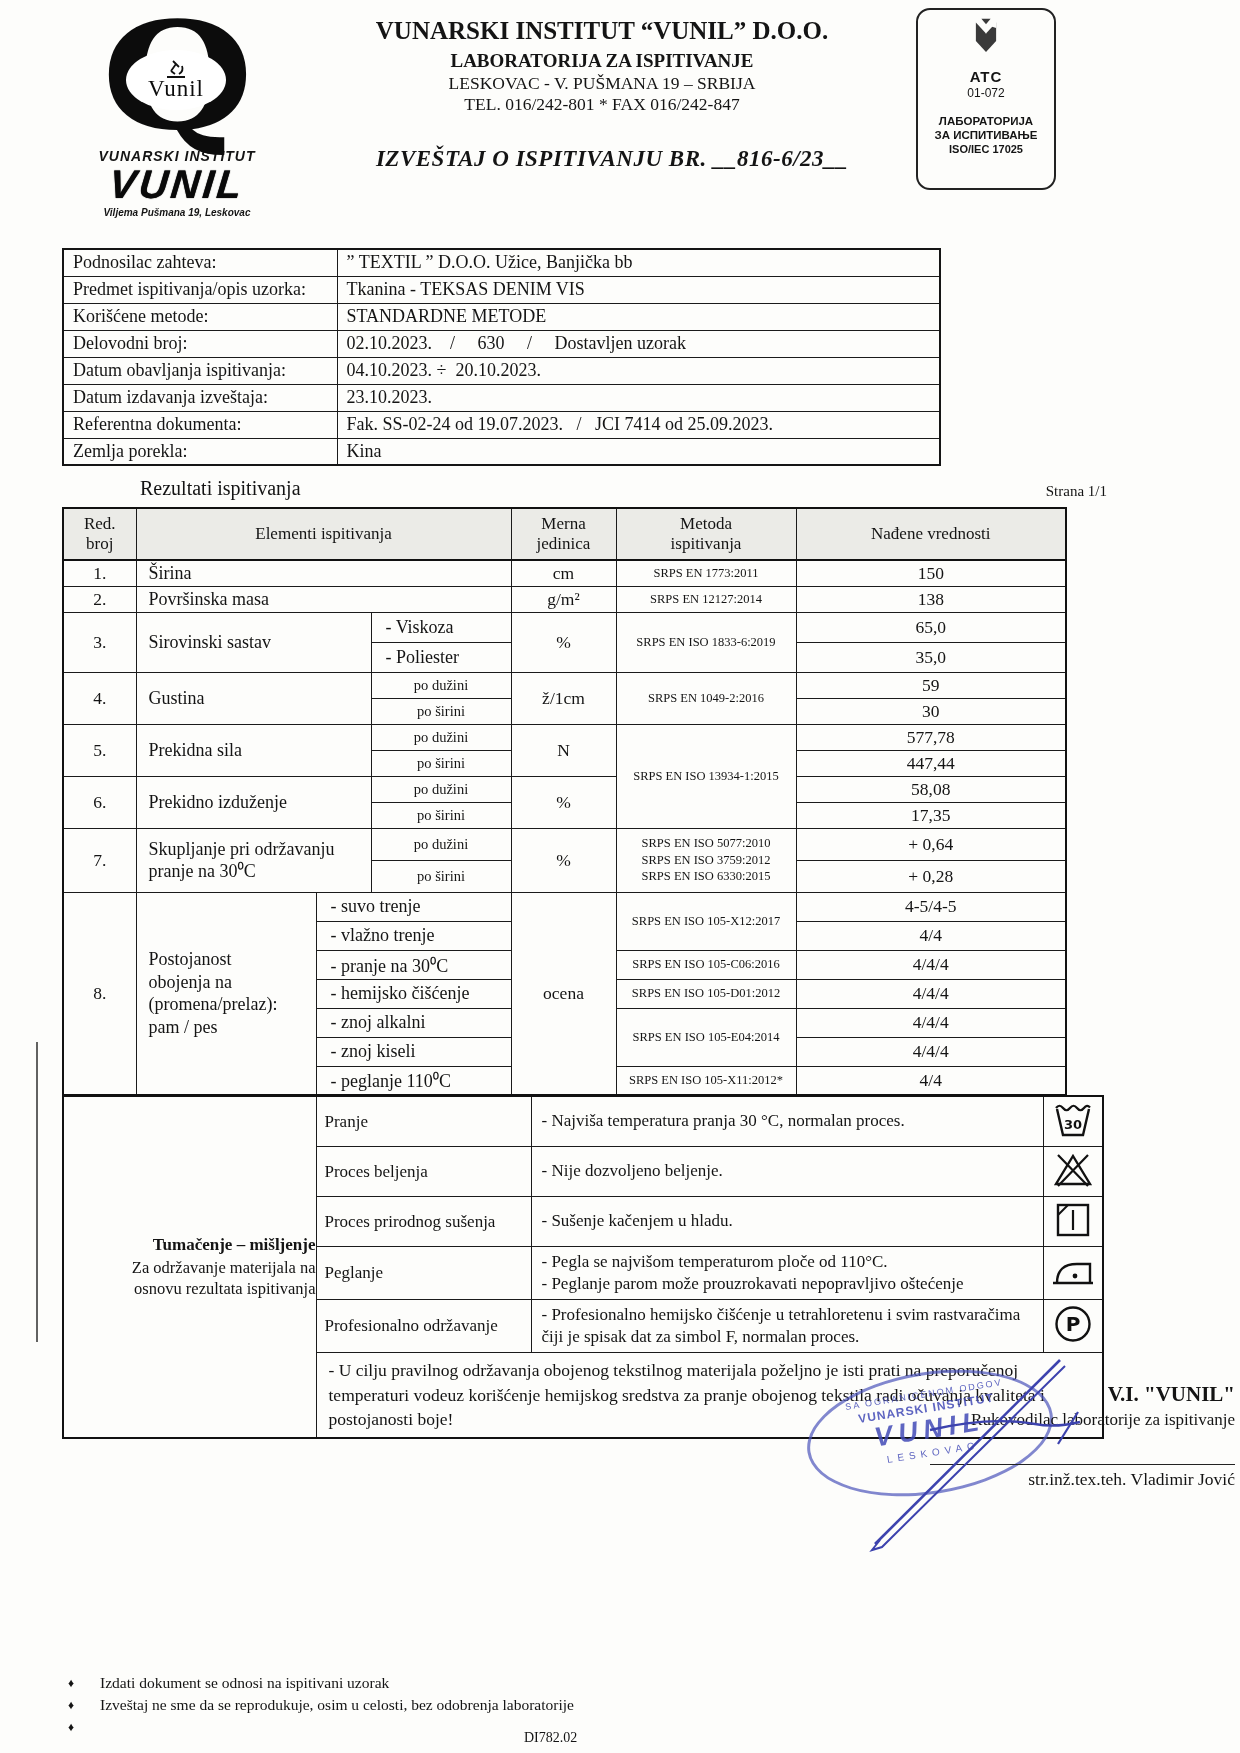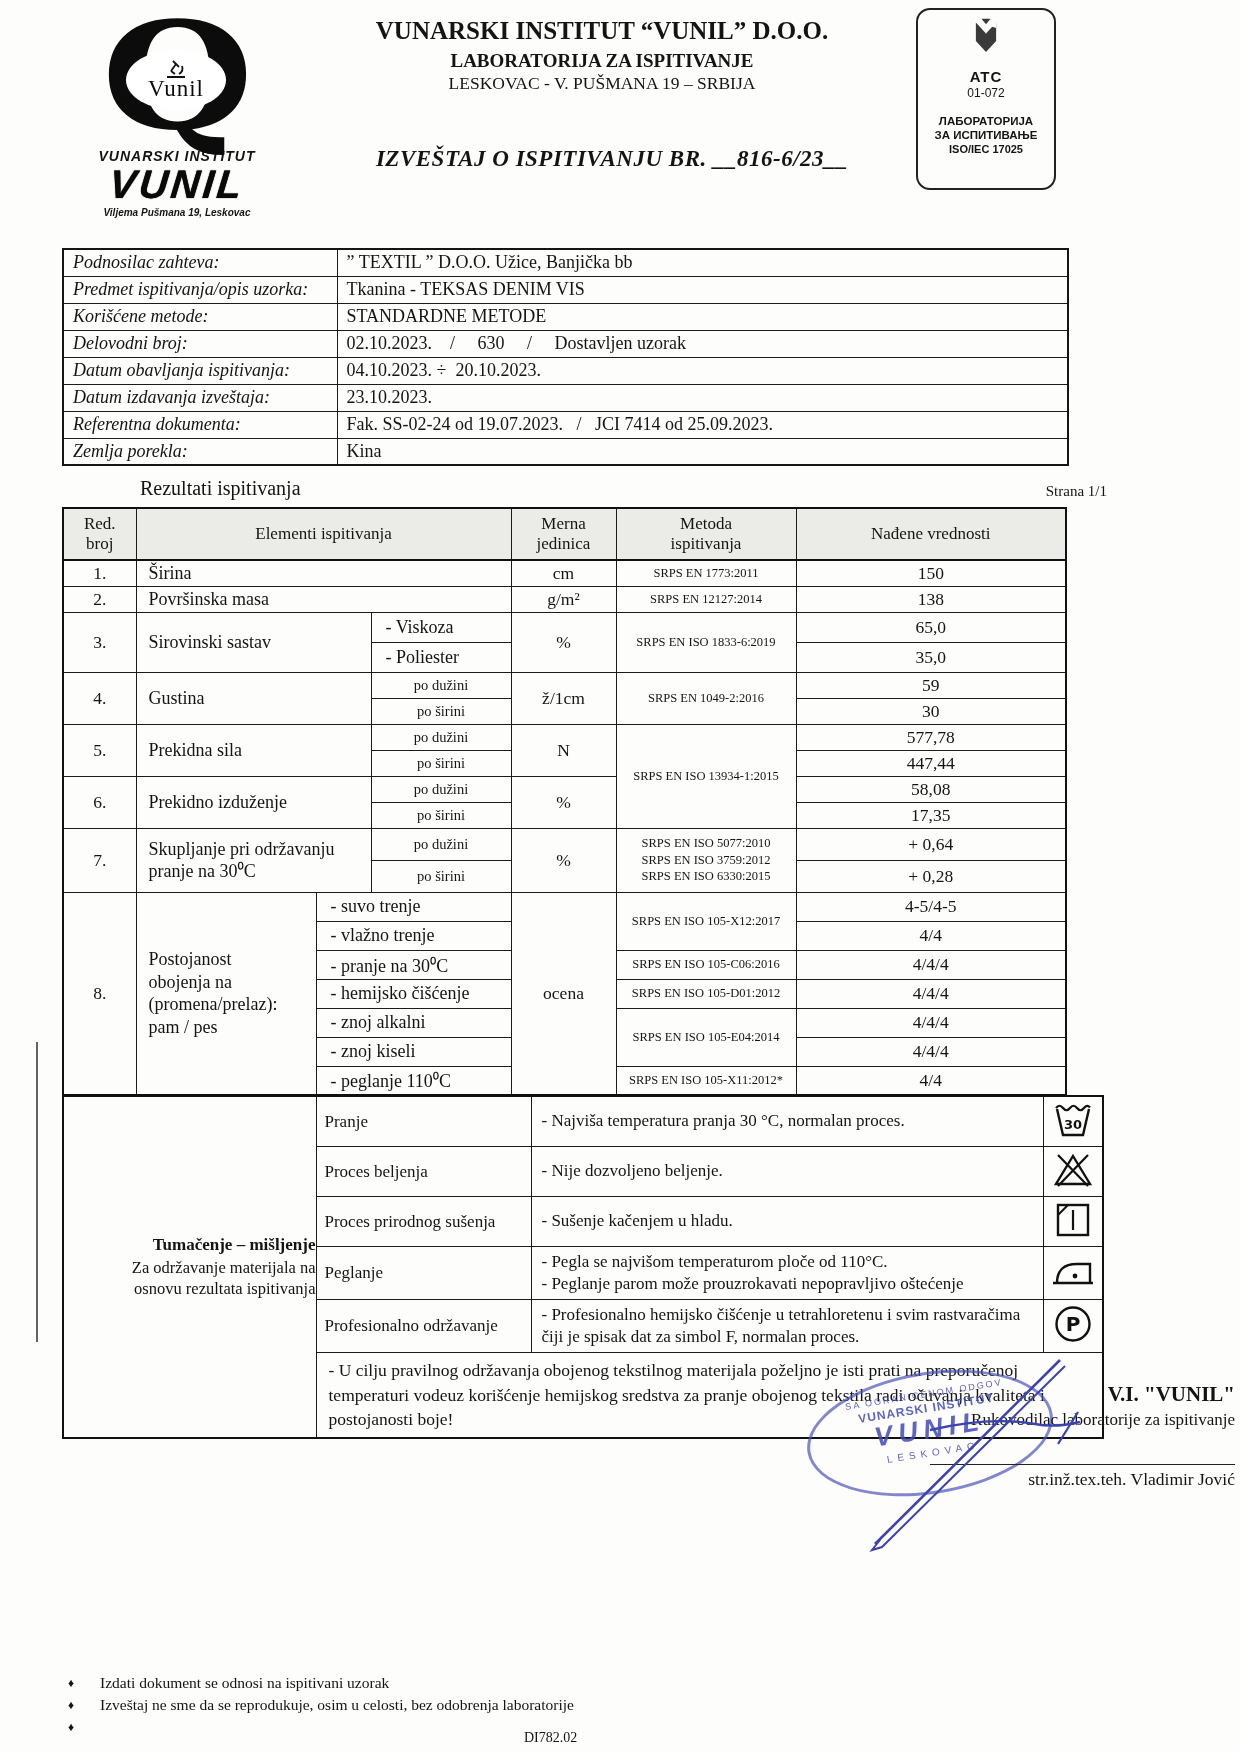--- a/index.html
+++ b/index.html
@@ -37,22 +37,22 @@
     font-family:"Liberation Sans", sans-serif;
   }
   .badge-abbr { font-size:15px; font-weight:bold; letter-spacing:1px; margin-top:0px; }
   .badge-num { font-size:12px; margin-top:1px; }
   .badge-l1, .badge-l2 { font-size:11.5px; font-weight:bold; line-height:1.25; }
   .badge-l1 { margin-top:14px; }
   .badge-l3 { font-size:11px; font-weight:bold; }
   
   .info { position:absolute; left:62px; top:248px; border-collapse:collapse; border:2.5px solid #151515; }
   .info td { border:1.8px solid #1b1b1b; font-size:18px; padding:1px 9px; height:27px; }
-  .info td.lab { width:274px;font-style:italic; }
-  .info td.val { width:731px; white-space:pre-wrap; }
+  .info td.lab { width:274px; }
+  .info td.val { width:603px; white-space:pre-wrap; }
   
   .results-wrap { position:absolute; left:62px; top:477px; width:1045px; }
   .section-line { display:flex; justify-content:space-between; align-items:flex-end; margin-bottom:7px; }
   .section-title { font-size:20px; margin-left:78px; }
   .page-label { font-size:15px; margin-right:0px; }
   table.res { border-collapse:collapse; border:2.5px solid #111; width:1003px; table-layout:fixed; }
   .res th, .res td { border:1.6px solid #1b1b1b; text-align:center; padding:1px 4px; overflow:hidden; }
   .res thead th { background:#ebebe7; font-weight:normal; font-size:17px; white-space:pre-line; height:52px; border-bottom:2.4px solid #111; }
   .res td { font-size:17.5px; height:26px; }
   .res td.left { text-align:left; padding-left:12px; font-size:18px; }
@@ -113,20 +113,21 @@
     </div>
     <div class="logo-inst">VUNARSKI INSTITUT</div>
     <div class="logo-brand">VUNIL</div>
     <div class="logo-addr">Viljema Pušmana 19, Leskovac</div>
   </div>
 
   <div class="head-center">
     <div class="org-name">VUNARSKI INSTITUT “VUNIL” D.O.O.</div>
     <div class="lab-line">LABORATORIJA ZA ISPITIVANJE</div>
     <div class="addr-line">LESKOVAC - V. PUŠMANA 19 – SRBIJA</div>
+    <div class="tel-line">TEL. 016/242-801 * FAX  016/242-847</div>
   </div>
   <div class="report-title"><span>IZVEŠTAJ O ISPITIVANJU BR. __</span><span>816-6/23</span><span>__</span></div>
 
   <div class="badge">
     <svg width="46" height="48" viewBox="0 0 50 50">
       <polygon points="20,2 25,8 30,2" fill="#3a3a3a"></polygon>
       <polygon points="14,6 14,26 25,38 25,18" fill="#3a3a3a"></polygon>
       <polygon points="36,6 36,26 25,38 25,18" fill="#3a3a3a"></polygon>
       <polygon points="30,10 36,4 36,12" fill="#fdfdfb"></polygon>
     </svg>

